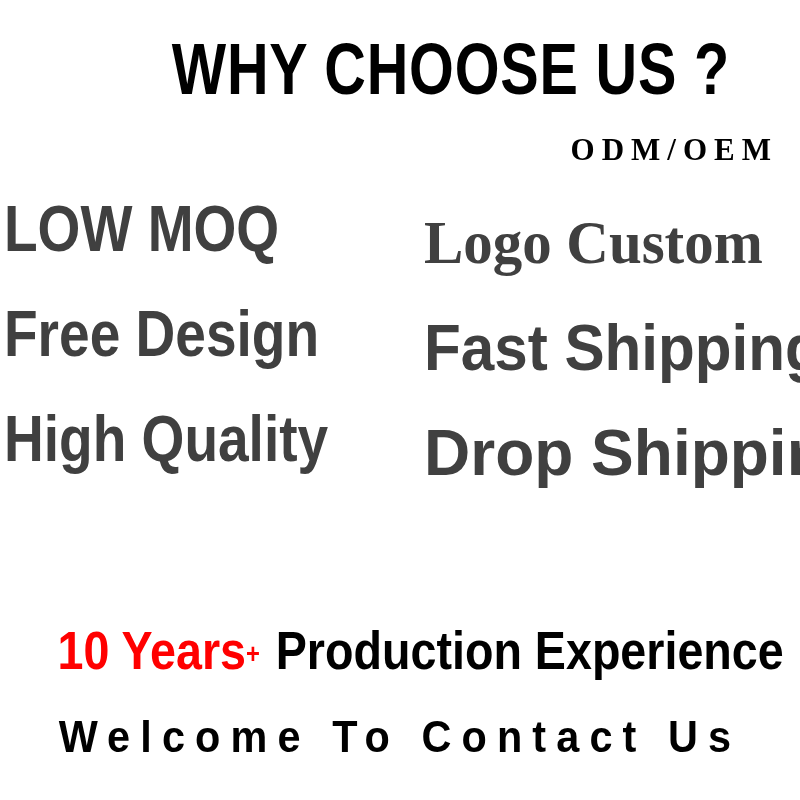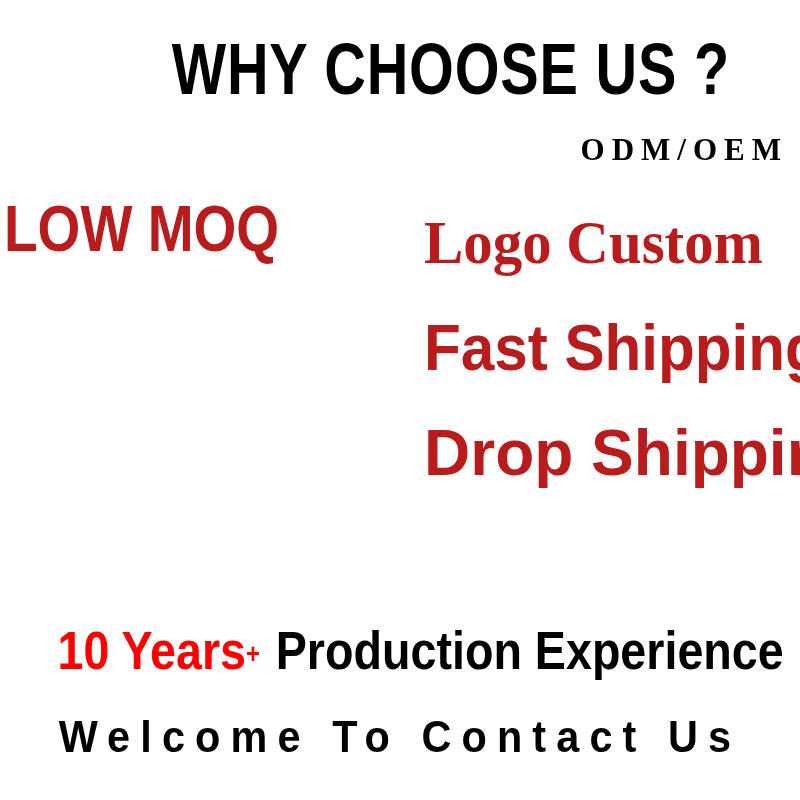--- a/index.html
+++ b/index.html
@@ -38,21 +38,21 @@
     white-space: nowrap;
   }
 
   
   .odm-row {
     position: absolute;
     left: 0;
     top: 134px;
     width: 800px;
     text-align: right;
-    padding-right: 12px;
+    padding-right: 22px;
     box-sizing: border-box;
   }
   .odm-text {
     display: inline-block;
     font-family: "Liberation Serif", "DejaVu Serif", serif;
     font-weight: 700;
     font-size: 31px;
     line-height: 1;
     color: #000000;
     letter-spacing: 7px;
@@ -67,21 +67,21 @@
     width: 800px;
   }
   .feat-row {
     position: relative;
     height: 105px;
   }
   .feat-cell {
     position: absolute;
     top: 0;
     white-space: nowrap;
-    color: #b91c1c;
+    color: #404040;
     line-height: 1;
   }
   .feat-cell.left  { left: 4px; }
   .feat-cell.right { left: 424px; margin-top: 14px; }
 
   .feat-text {
     display: inline-block;
     font-family: "Liberation Sans Narrow", "Liberation Sans", sans-serif;
     font-weight: 700;
     font-size: 64px;
@@ -178,26 +178,32 @@
     <div class="feat-row">
       <div class="feat-cell left">
         <span class="feat-text">LOW MOQ</span>
       </div>
       <div class="feat-cell right">
         <span class="feat-text serif">Logo Custom</span>
       </div>
     </div>
 
     <div class="feat-row">
+      <div class="feat-cell left">
+        <span class="feat-text">Free Design</span>
+      </div>
       <div class="feat-cell right">
         <span class="feat-text wide">Fast Shipping</span>
       </div>
     </div>
 
     <div class="feat-row">
+      <div class="feat-cell left">
+        <span class="feat-text">High Quality</span>
+      </div>
       <div class="feat-cell right">
         <span class="feat-text xwide">Drop Shipping</span>
       </div>
     </div>
 
 
   </div>
 
   <div class="years-row">
     <span class="years-inner">

